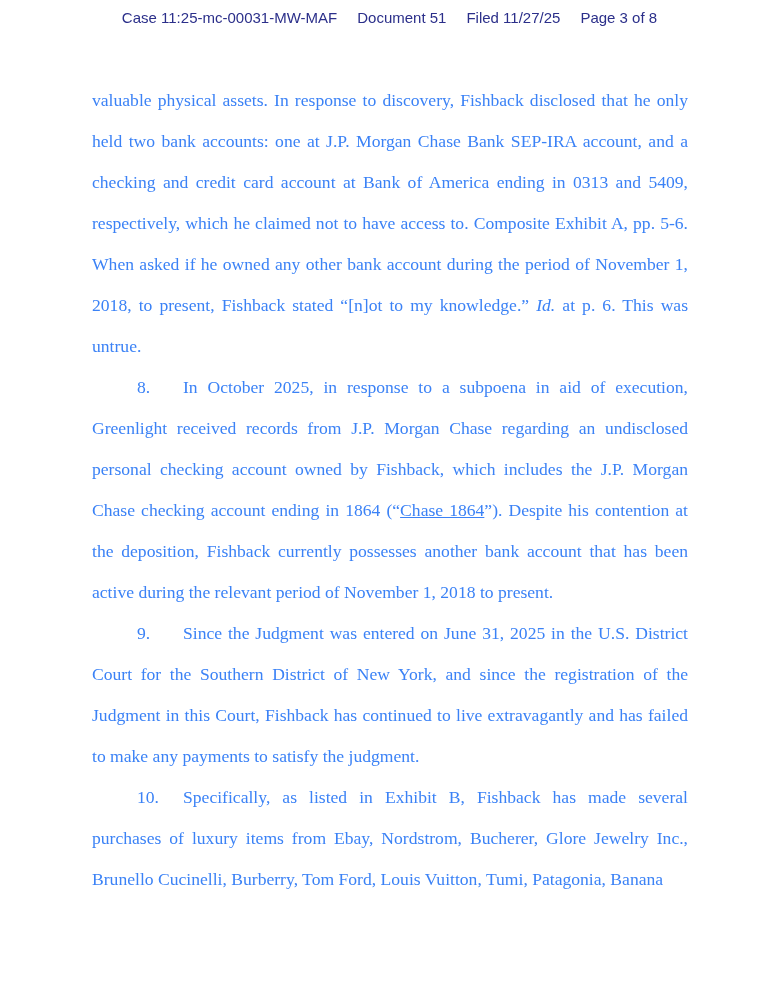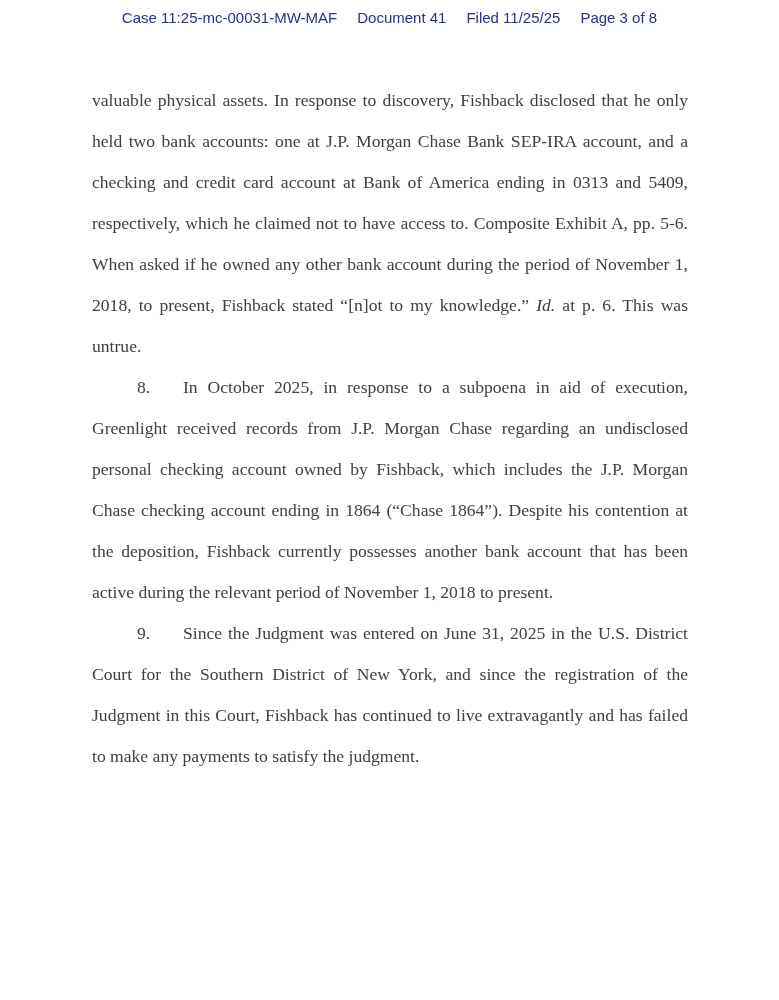--- a/index.html
+++ b/index.html
@@ -33,48 +33,50 @@
       width: 20px;
     }
     .body-text {
       position: absolute;
       top: 80px;
       left: 92px;
       width: 596px;
       font-family: "Liberation Serif", serif;
       font-size: 17.6px;
       line-height: 41px;
-      color: #404040;
+      color: #3b82f6;
       text-align: justify;
     }
     .para {
       margin: 0;
       padding: 0;
     }
     .para.numbered {
       text-indent: 45px;
     }
     .para-num {
       display: inline-block;
       width: 46px;
       text-indent: 0;
     }
     .u {
+      text-decoration: underline;
     }
     .i {
       font-style: italic;
     }
   </style>
 </head>
 <body>
 
 <div class="header">
-  <span>Case 11:25-mc-00031-MW-MAF</span><span class="gap"></span><span>Document 41</span><span class="gap"></span><span>Filed 11/25/25</span><span class="gap"></span><span>Page 3 of 8</span>
+  <span>Case 11:25-mc-00031-MW-MAF</span><span class="gap"></span><span>Document 51</span><span class="gap"></span><span>Filed 11/27/25</span><span class="gap"></span><span>Page 3 of 8</span>
 </div>
 
 <div class="body-text">
   <p class="para"><span>valuable physical assets. In response to discovery, Fishback disclosed that he only held two bank accounts: one at J.P. Morgan Chase Bank SEP-IRA account, and a checking and credit card account at Bank of America ending in 0313 and 5409, respectively, which he claimed not to have access to. Composite Exhibit A, pp. 5-6. When asked if he owned any other bank account during the period of November 1, 2018, to present, Fishback stated “[n]ot to my knowledge.” </span><span class="i">Id.</span><span> at p. 6. This was untrue.</span></p>
 
   <p class="para numbered"><span class="para-num">8.</span><span>In October 2025, in response to a subpoena in aid of execution, Greenlight received records from J.P. Morgan Chase regarding an undisclosed personal checking account owned by Fishback, which includes the J.P. Morgan Chase checking account ending in 1864 (“</span><span class="u">Chase 1864</span><span>”). Despite his contention at the deposition, Fishback currently possesses another bank account that has been active during the relevant period of November 1, 2018 to present.</span></p>
 
   <p class="para numbered"><span class="para-num">9.</span><span>Since the Judgment was entered on June 31, 2025 in the U.S. District Court for the Southern District of New York, and since the registration of the Judgment in this Court, Fishback has continued to live extravagantly and has failed to make any payments to satisfy the judgment.</span></p>
 
+  <p class="para numbered"><span class="para-num">10.</span><span>Specifically, as listed in Exhibit B, Fishback has made several purchases of luxury items from Ebay, Nordstrom, Bucherer, Glore Jewelry Inc., Brunello Cucinelli, Burberry, Tom Ford, Louis Vuitton, Tumi, Patagonia, Banana</span></p>
 </div>
 
 </body></html>

